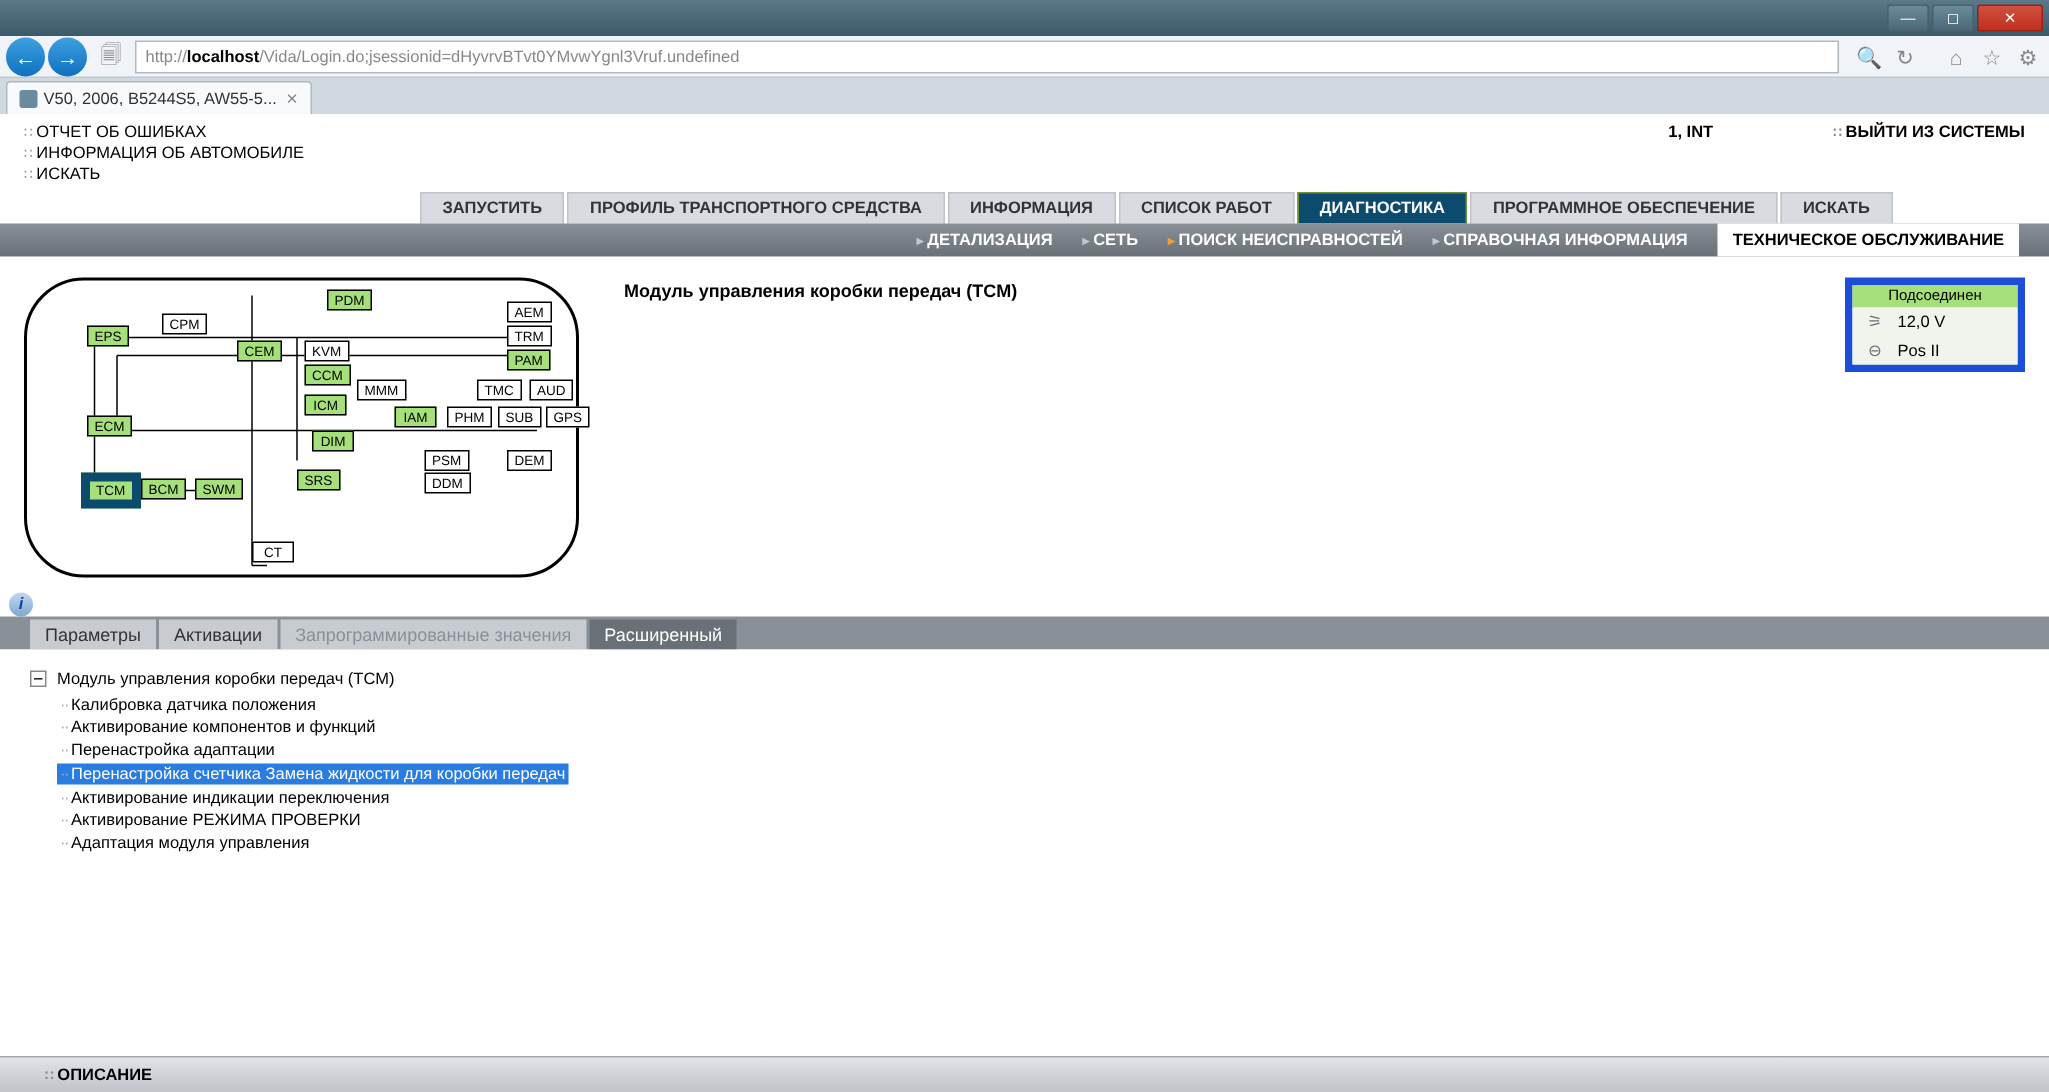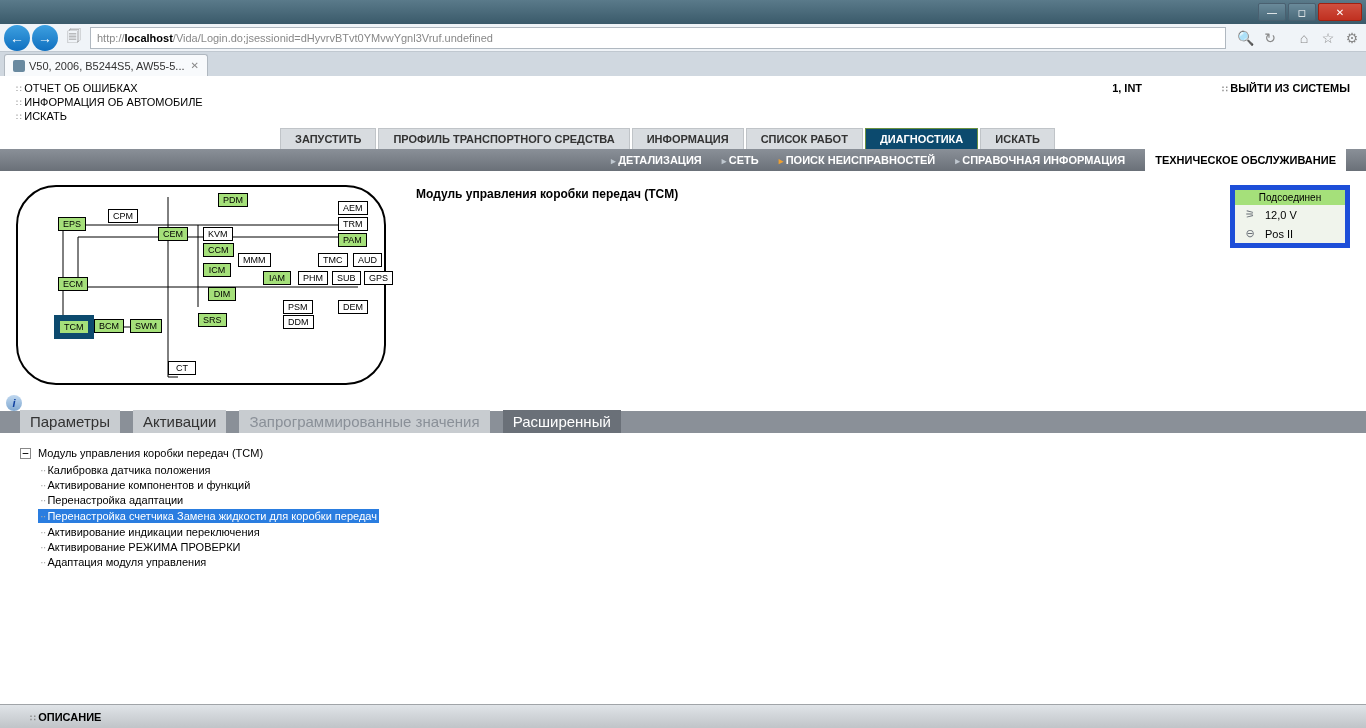--- a/index.html
+++ b/index.html
@@ -57,21 +57,21 @@
 
 .heading { font-size: 12px; font-weight: bold; color: #000; margin-left: 30px; margin-top: 2px; }
 
 .status-panel { position: absolute; right: 16px; top: 14px; width: 120px; border: 5px solid #1d4ed8; font-size: 11px; }
 .status-hdr { background: #a5e07a; text-align: center; padding: 2px; font-size: 10px; }
 .status-row { display: flex; align-items: center; padding: 3px 6px; gap: 6px; background: #f0f4ec; }
 .status-ic { width: 18px; text-align: center; color: #6a7078; font-size: 11px; }
 
 
 .inner-tab-row { display: flex; background: #8a9098; height: 22px; padding-left: 20px; align-items: flex-end; }
-.inner-tab { padding: 3px 10px; background: #c8ccd0; font-size: 15px; color: #333; margin-right: 13px; cursor: pointer; }
+.inner-tab { padding: 3px 10px; background: #c8ccd0; font-size: 12px; color: #333; margin-right: 2px; cursor: pointer; }
 .inner-tab.disabled { color: #8a9098; }
 .inner-tab.active { background: #6a7078; color: #fff; }
 
 
 .tree { padding: 14px 20px; font-size: 11px; background: #fff; flex: 1; }
 .tree-root { color: #000; }
 .tree-toggle { font-family: monospace; font-size: 11px; color: #000; border: 1px solid #888; width: 11px; height: 11px; display: inline-flex; align-items: center; justify-content: center; margin-right: 4px; line-height: 1; cursor: pointer; }
 .tree-children { margin-left: 18px; margin-top: 4px; }
 .tree-item { padding: 1px 2px; margin: 1px 0; cursor: pointer; }
 .tree-item::before { content: "·· "; color: #aaa; letter-spacing: -1px; }
@@ -130,20 +130,21 @@
       <span class="top-link" style="font-weight:bold">ВЫЙТИ ИЗ СИСТЕМЫ</span>
     </div>
   </div>
 
   <div class="main-tabs">
     <div class="main-tab">ЗАПУСТИТЬ</div>
     <div class="main-tab">ПРОФИЛЬ ТРАНСПОРТНОГО СРЕДСТВА</div>
     <div class="main-tab">ИНФОРМАЦИЯ</div>
     <div class="main-tab">СПИСОК РАБОТ</div>
     <div class="main-tab active">ДИАГНОСТИКА</div>
+    <div class="main-tab">ПРОГРАММНОЕ ОБЕСПЕЧЕНИЕ</div>
     <div class="main-tab">ИСКАТЬ</div>
   </div>
 
   <div class="sub-nav">
     <span class="sub-item">ДЕТАЛИЗАЦИЯ</span>
     <span class="sub-item">СЕТЬ</span>
     <span class="sub-item hl">ПОИСК НЕИСПРАВНОСТЕЙ</span>
     <span class="sub-item">СПРАВОЧНАЯ ИНФОРМАЦИЯ</span>
     <span class="sub-item active">ТЕХНИЧЕСКОЕ ОБСЛУЖИВАНИЕ</span>
   </div>

